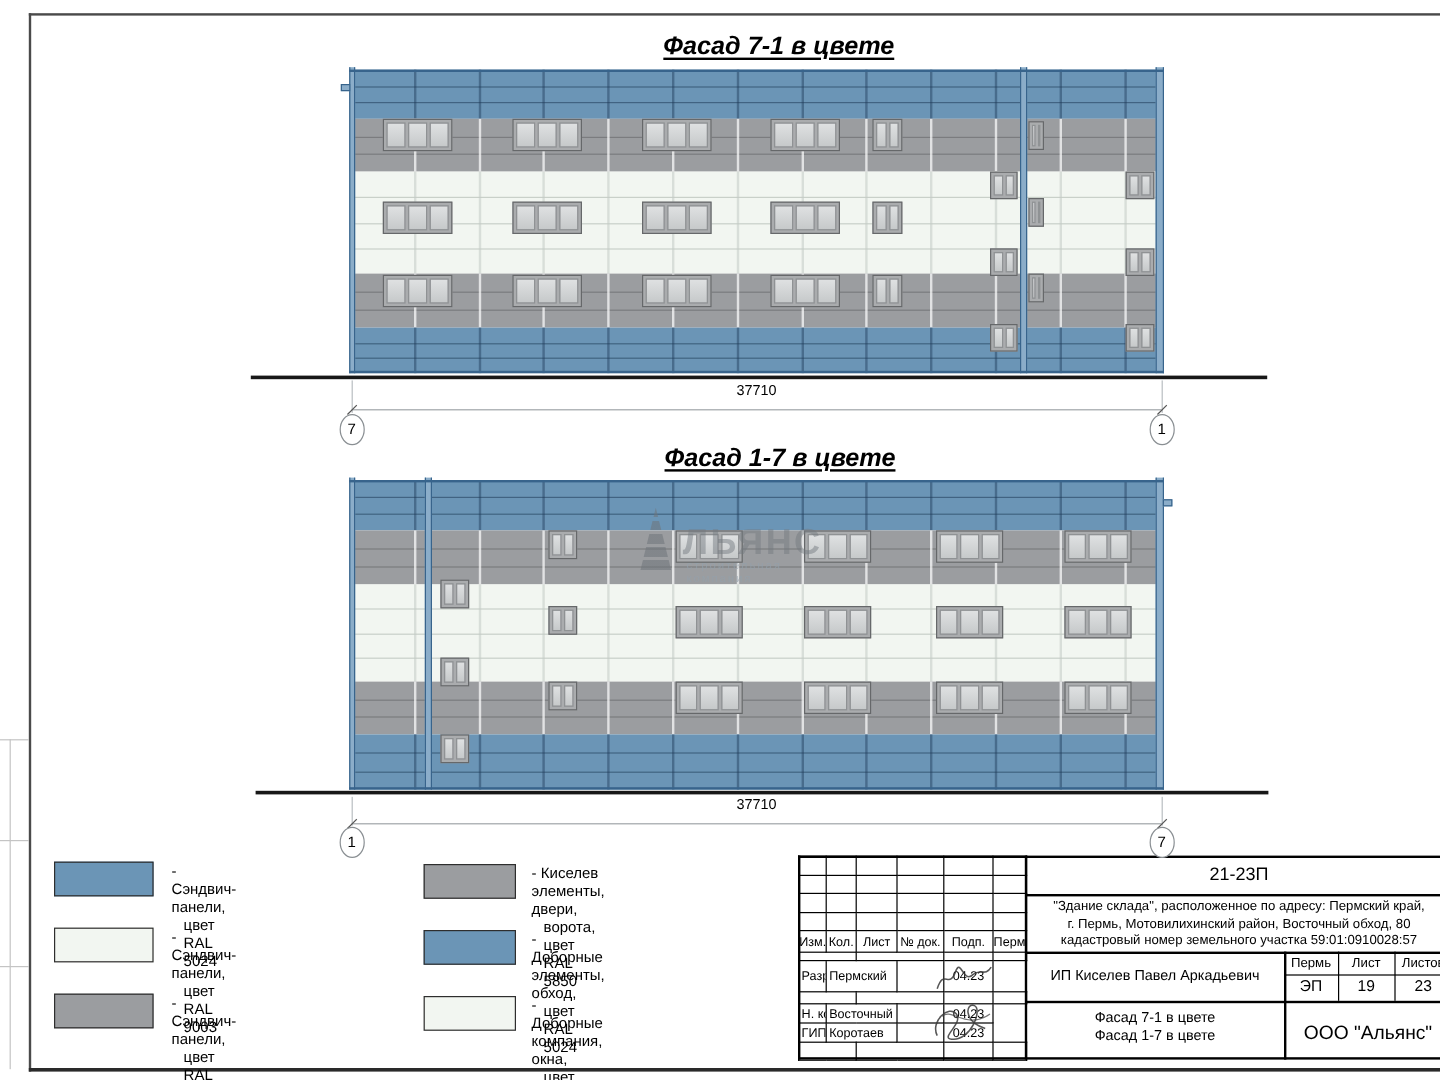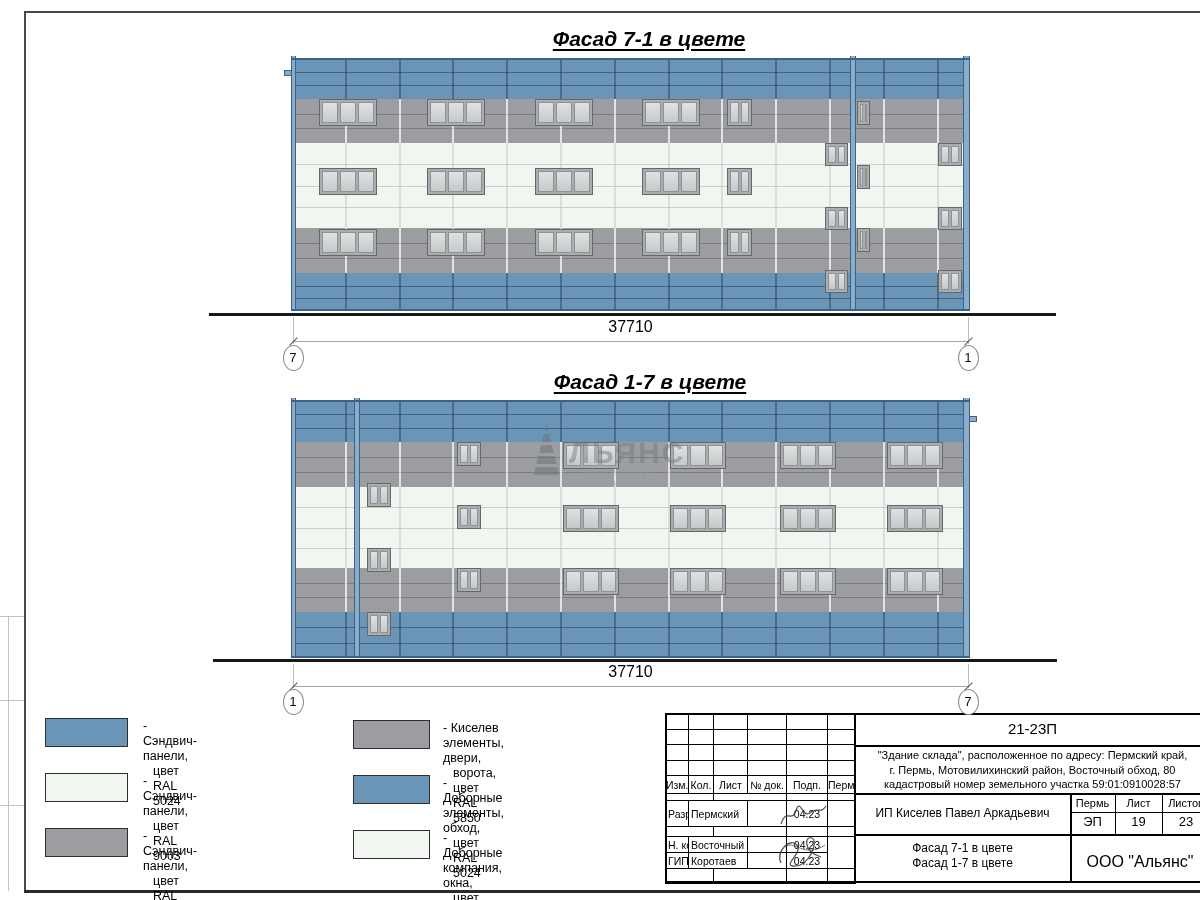--- a/index.html
+++ b/index.html
@@ -16,21 +16,21 @@
   .seam-v{position:absolute;top:0;width:1.5px}
   .edge{position:absolute;left:0;width:100%;z-index:6}
   .pilaster{position:absolute;z-index:5}
   .window{position:absolute;display:flex;gap:2px;padding:2px;background:#aaacae;
           border:1px solid #66686a;z-index:4}
   .pane{flex:1;background:linear-gradient(#dfe1e2,#c6c9ca);border:1px solid #8f9294}
   .gline{position:absolute;background:#181818;height:3px;z-index:2}
   .dimline{position:absolute;background:#a0a5a9;height:1px}
   .extline{position:absolute;background:#b8bdc1;width:1px}
   .tick{position:absolute;width:11px;height:1.2px;background:#555;transform:rotate(-45deg)}
-  .dimtext{position:absolute;transform:translateX(-50%);font-size:16px}
+  .dimtext{position:absolute;transform:translateX(-50%);font-size:12px}
   .marker{position:absolute;width:21px;height:26px;border:1px solid #8a8f93;border-radius:50%;
           background:#fff;display:flex;align-items:center;justify-content:center;font-size:12.5px;z-index:3}
   .legend-swatch{position:absolute;border:1.5px solid #2e2e2e}
   .legend-label{position:absolute;font-size:12.5px;line-height:15px}
   .legend-line2{padding-left:10px}
   .wm{position:absolute;z-index:9;pointer-events:none}
   .wm-tri{position:absolute;left:533px;top:423px;width:27px;height:55px;
           clip-path:polygon(50% 0,0 100%,100% 100%);
           background:repeating-linear-gradient(180deg,rgba(110,116,122,.55) 0 8px,rgba(255,255,255,0) 8px 11px)}
   .wm-text{position:absolute;left:569px;top:436px;font-size:30px;font-weight:bold;

